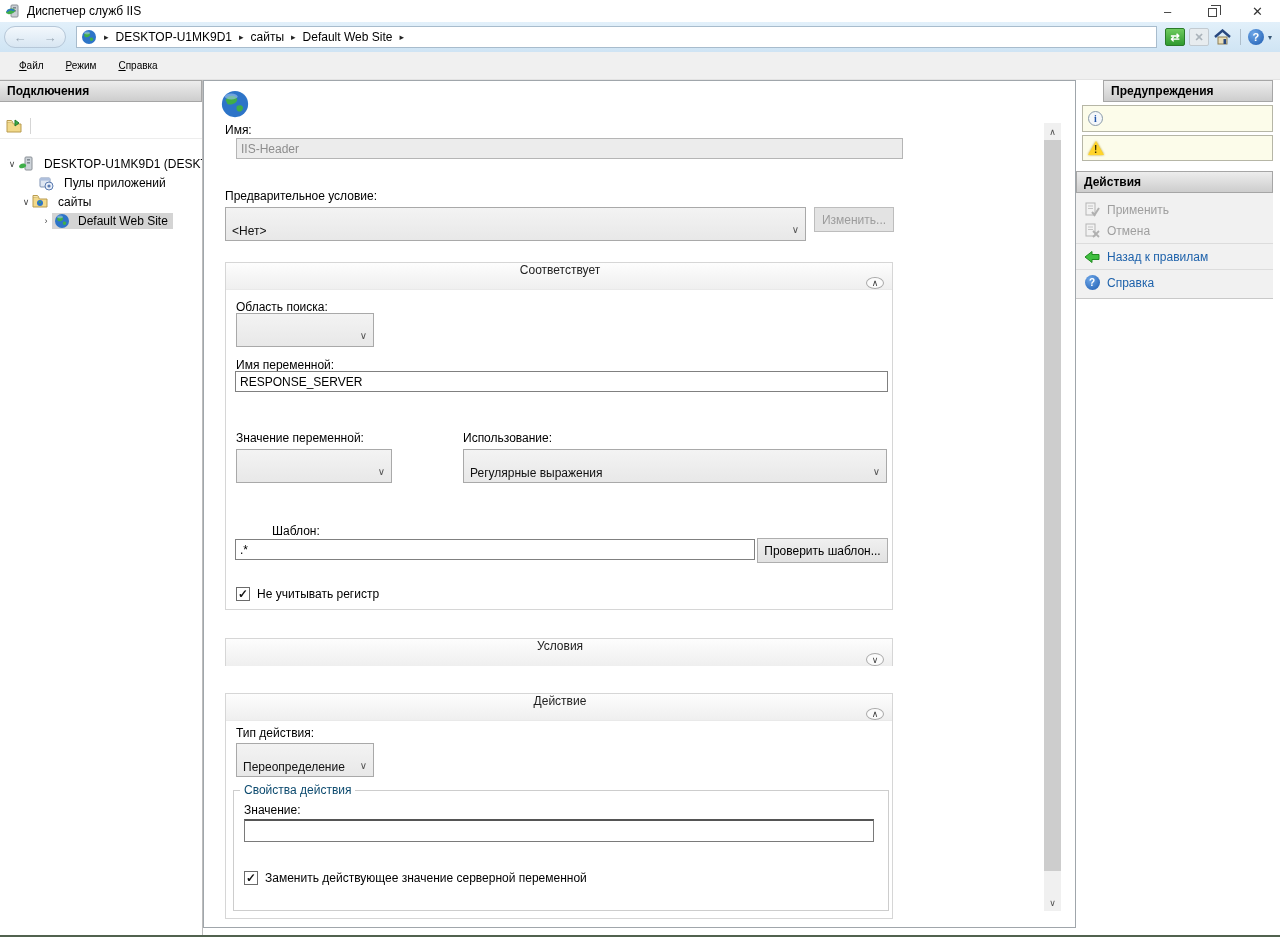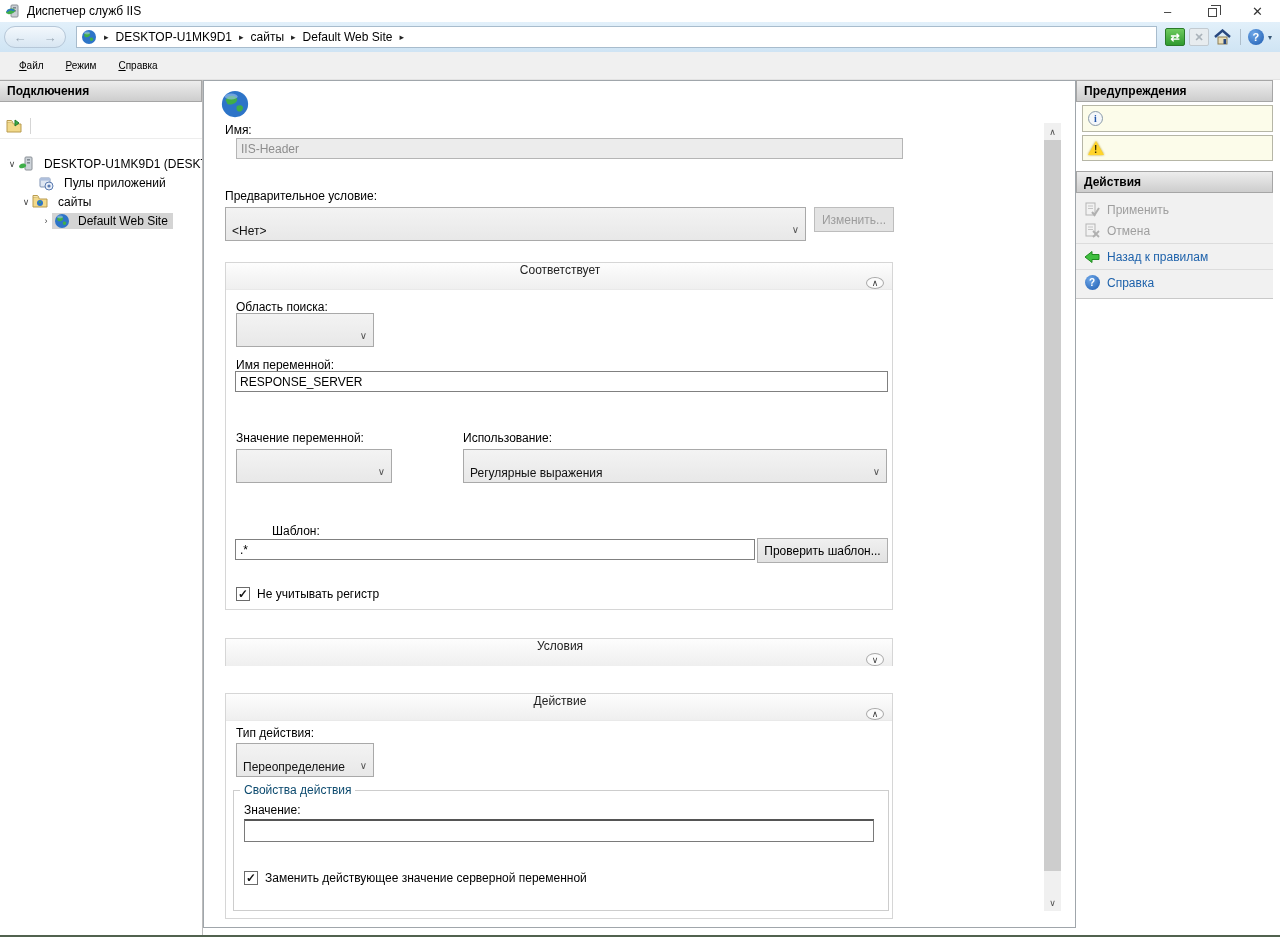--- a/index.html
+++ b/index.html
@@ -307,21 +307,21 @@
       </div>
 
       <div class="scrollbar">
         <span class="sb-arrow" style="top:0;">∧</span>
         <div class="sb-thumb"></div>
         <span class="sb-arrow" style="bottom:0;">∨</span>
       </div>
     </div>
 
     <div class="right-panel">
-      <div class="panel-header" style="border-left:1px solid #a6a6a6;">Предупреждения</div>
+      <div class="panel-header" style="border-left:1px solid #a6a6a6;margin-left:27px;">Предупреждения</div>
       <div class="alert-box">
         <span class="info-ico">i</span>
       </div>
       <div class="alert-box">
         <span class="warn-ico">
             <span>!</span>
           </span>
       </div>
       <div class="panel-header" style="border-left:1px solid #a6a6a6;margin-top:10px;">Действия</div>
       <div class="actions-list">

